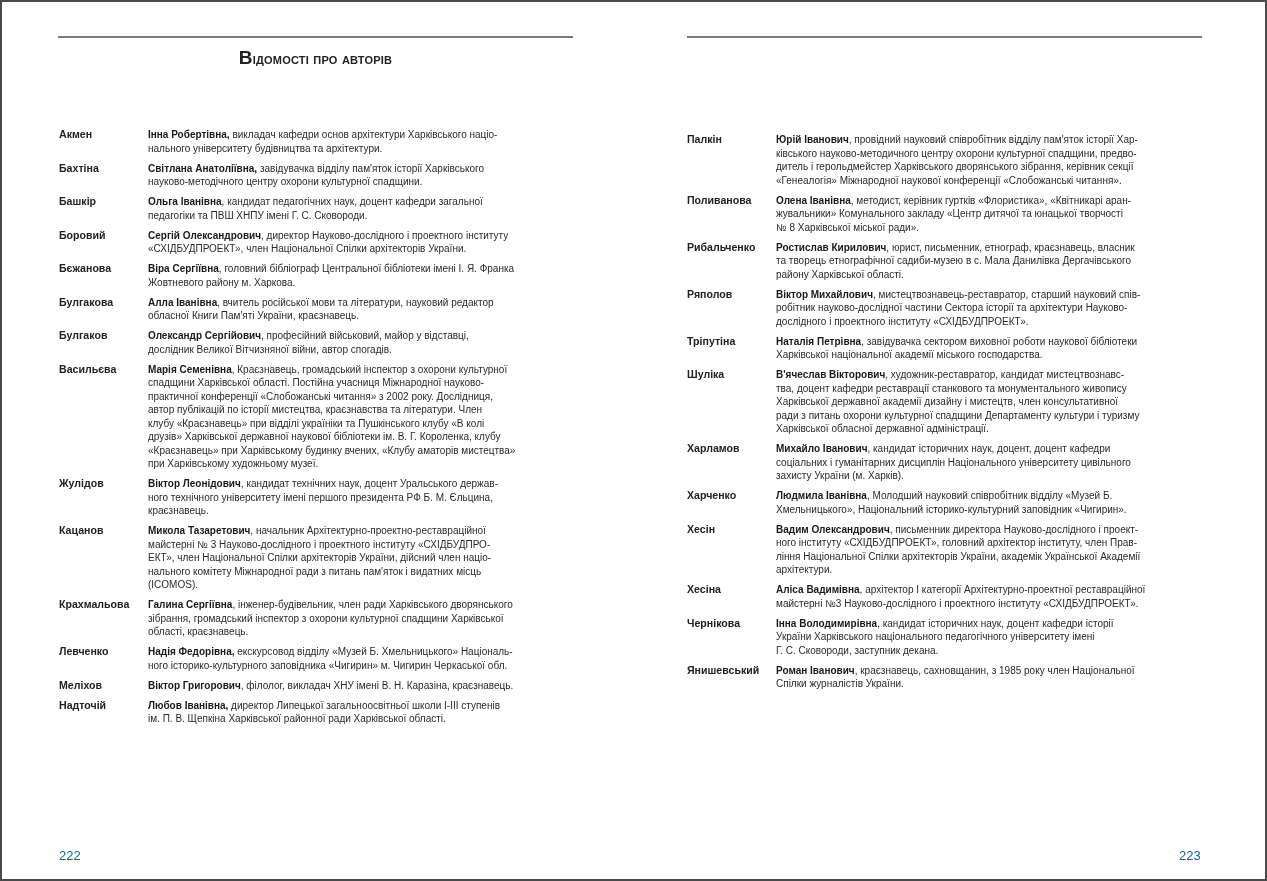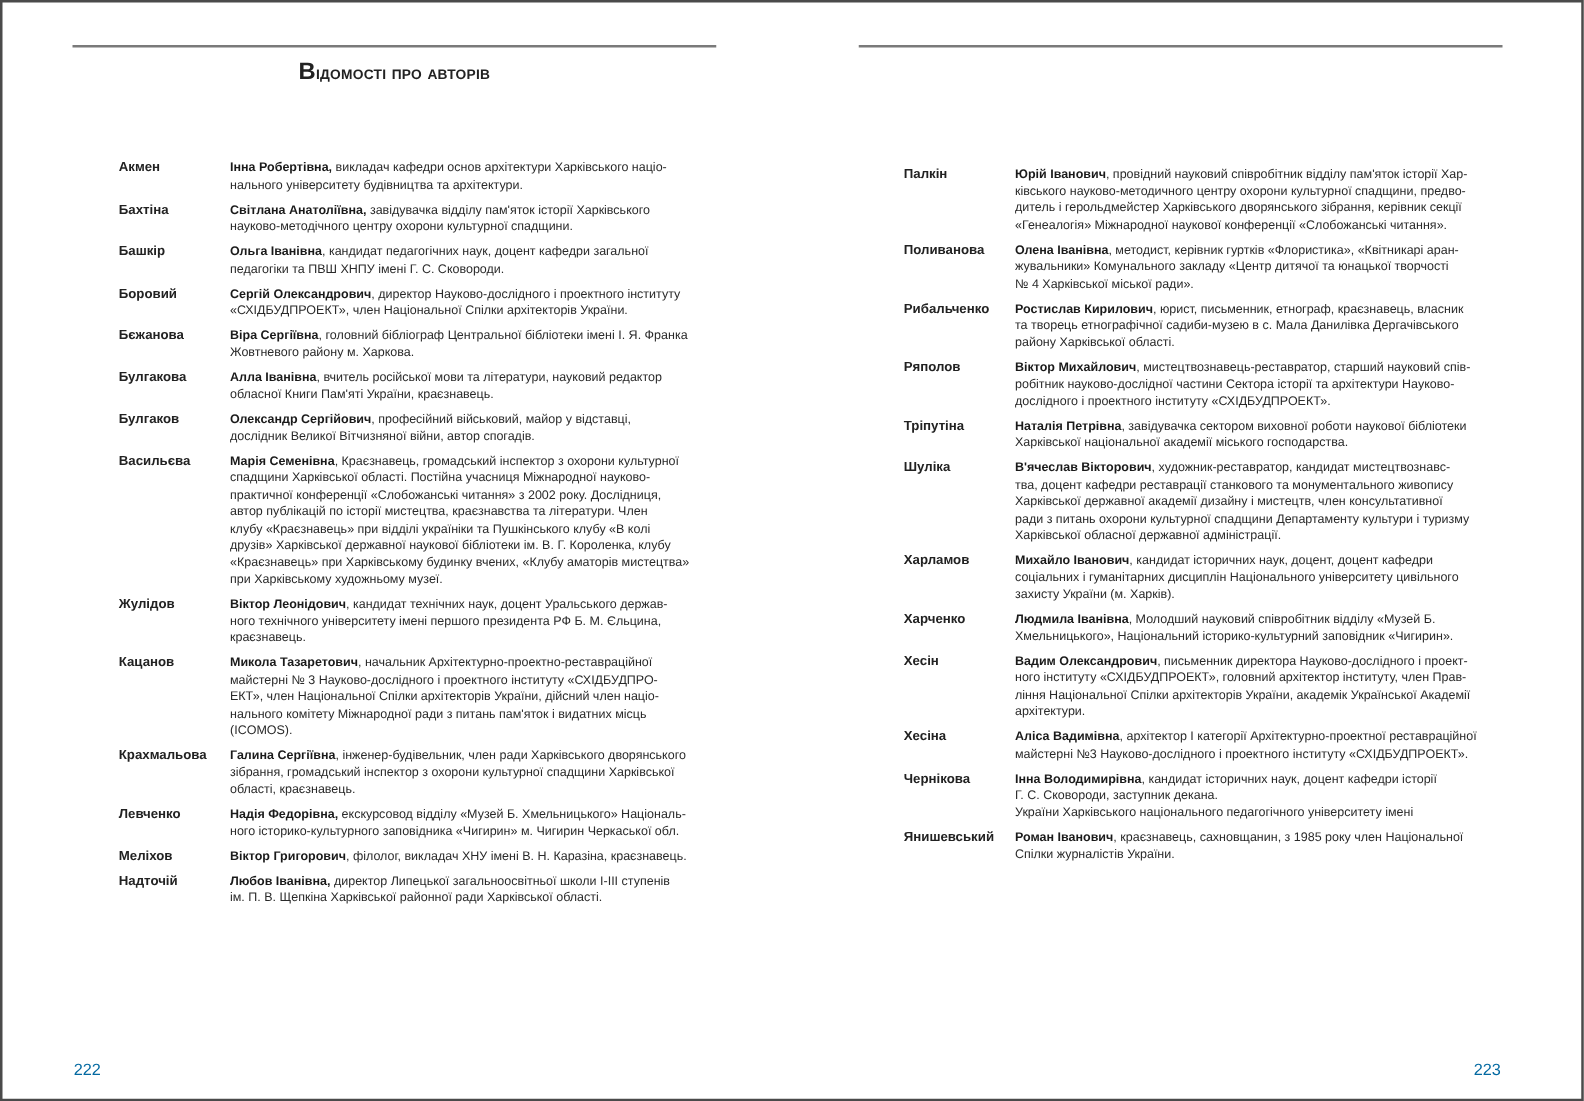--- a/index.html
+++ b/index.html
@@ -24,21 +24,21 @@
     font-weight: bold; font-size: 15px; letter-spacing: 0.2px; color: #222;
   }
   .title .cap { font-size: 19px; }
   .title .small { font-variant: small-caps; text-transform: lowercase; font-size: 15px; text-align: right; }
   .entries { position: absolute; }
   .page-left .entries { left: 59px; top: 128px; width: 520px; }
   .page-right .entries { left: 54px; top: 133px; width: 520px; }
   .entry { display: flex; margin-bottom: 6.5px; }
   .surname {
     width: 89px; flex: 0 0 89px; font-weight: bold; font-size: 10.6px;
-    line-height: 13.5px; color: #222; margin-left: 36px;
+    line-height: 13.5px; color: #222;
   }
   .desc { font-size: 10px; line-height: 13.5px; color: #2a2a2a; white-space: nowrap; }
   .desc .line { display: block; }
   .desc b { font-weight: bold; color: #1a1a1a; }
   .page-num {
     position: absolute; top: 848px; font-size: 13px; color: #0369a1;
   }
   .page-left .page-num { left: 59px; }
   .page-right .page-num { left: 546px; }
 </style>
@@ -175,21 +175,21 @@
           <span class="line">ківського науково-методичного центру охорони культурної спадщини, предво-</span>
           <span class="line">дитель і герольдмейстер Харківського дворянського зібрання, керівник секції</span>
           <span class="line">«Генеалогія» Міжнародної наукової конференції «Слобожанські читання».</span>
         </div>
       </div>
       <div class="entry">
         <div class="surname">Поливанова</div>
         <div class="desc">
           <span class="line"><b>Олена Іванівна</b><span>, методист, керівник гуртків «Флористика», «Квітникарі аран-</span></span>
           <span class="line">жувальники» Комунального закладу «Центр дитячої та юнацької творчості</span>
-          <span class="line">№ 4 Харківської міської ради».</span>
+          <span class="line">№ 8 Харківської міської ради».</span>
         </div>
       </div>
       <div class="entry">
         <div class="surname">Рибальченко</div>
         <div class="desc">
           <span class="line"><b>Ростислав Кирилович</b><span>, юрист, письменник, етнограф, краєзнавець, власник</span></span>
           <span class="line">та творець етнографічної садиби-музею в с. Мала Данилівка Дергачівського</span>
           <span class="line">району Харківської області.</span>
         </div>
       </div>
@@ -246,22 +246,22 @@
         <div class="surname">Хесіна</div>
         <div class="desc">
           <span class="line"><b>Аліса Вадимівна</b><span>, архітектор І категорії Архітектурно-проектної реставраційної</span></span>
           <span class="line">майстерні №3 Науково-дослідного і проектного інституту «СХІДБУДПРОЕКТ».</span>
         </div>
       </div>
       <div class="entry">
         <div class="surname">Чернікова</div>
         <div class="desc">
           <span class="line"><b>Інна Володимирівна</b><span>, кандидат історичних наук, доцент кафедри історії</span></span>
+          <span class="line">України Харківського національного педагогічного університету імені</span>
           <span class="line">Г. С. Сковороди, заступник декана.</span>
-          <span class="line">України Харківського національного педагогічного університету імені</span>
         </div>
       </div>
       <div class="entry">
         <div class="surname">Янишевський</div>
         <div class="desc">
           <span class="line"><b>Роман Іванович</b><span>, краєзнавець, сахновщанин, з 1985 року член Національної</span></span>
           <span class="line">Спілки журналістів України.</span>
         </div>
       </div>
     </div>

